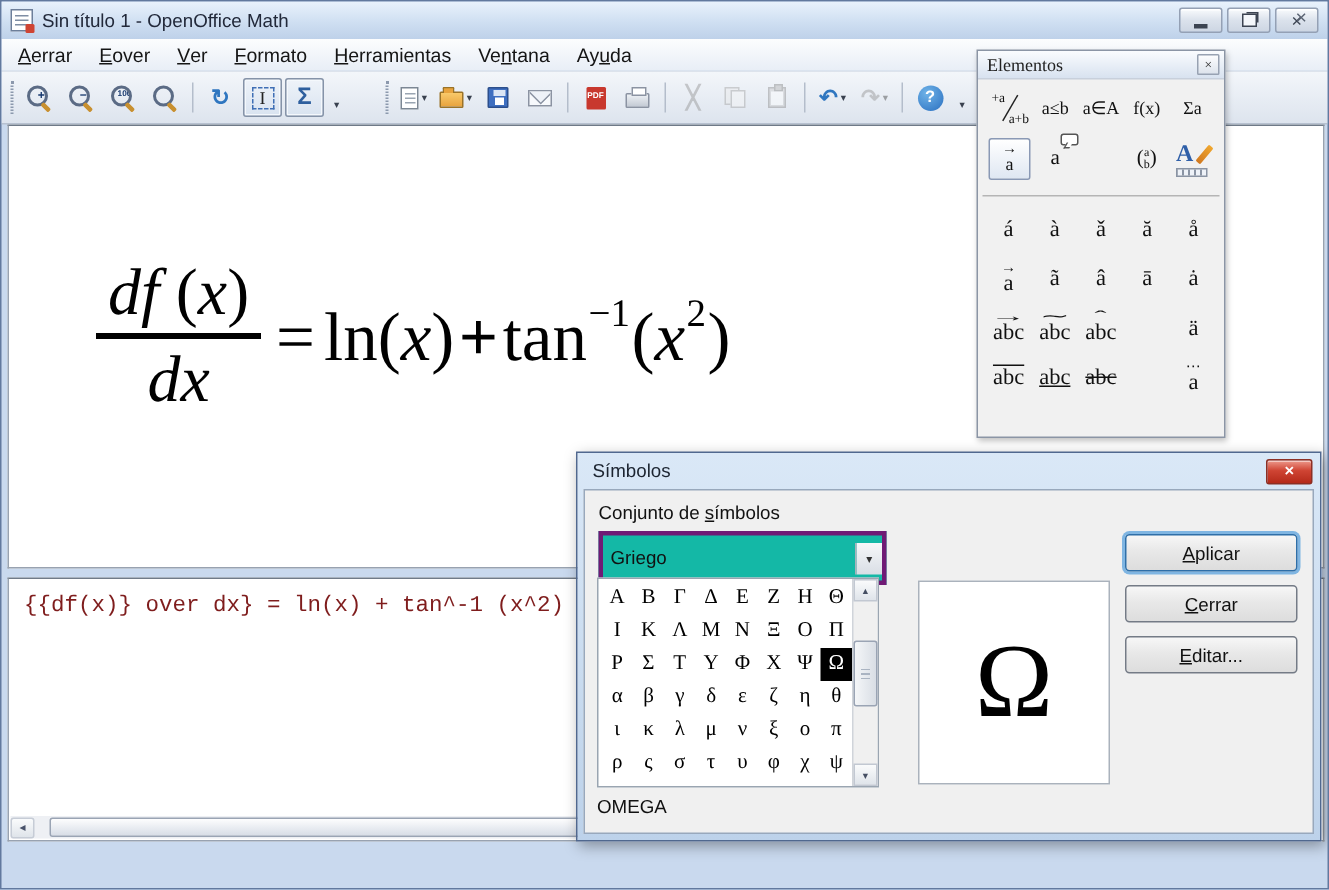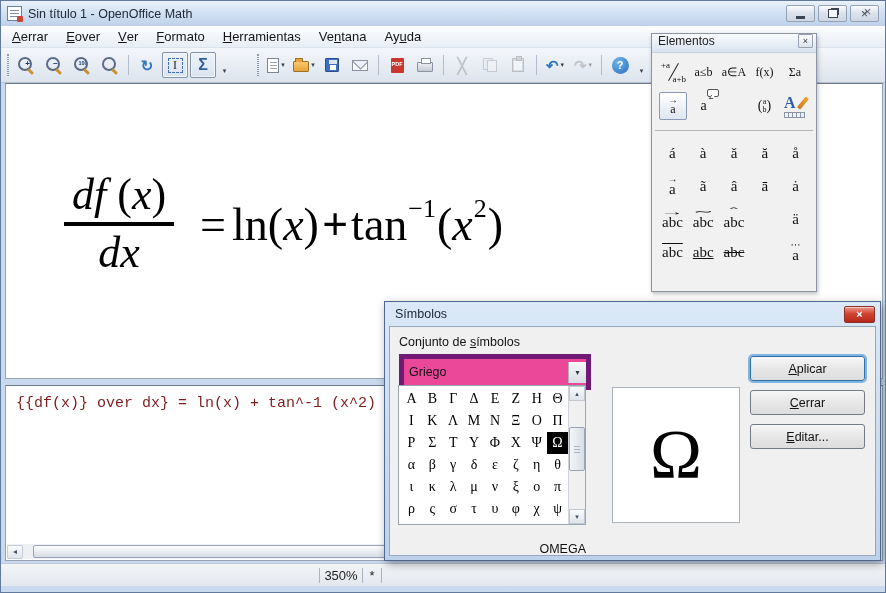--- a/index.html
+++ b/index.html
@@ -80,21 +80,21 @@
   .pst{width:12px;height:14px;background:#d8c89a;border:1px solid #9a8a5a;position:relative;display:block;}
   .pst::before{content:"";position:absolute;top:-3px;left:3px;width:4px;height:3px;background:#aab4c0;border:1px solid #7a8490;}
   .pst::after{content:"";position:absolute;left:1px;right:1px;top:2px;bottom:1px;background:#fff;}
   .hlp{width:17px;height:17px;border-radius:50%;background:radial-gradient(circle at 35% 30%,#6fb3e8,#2a6fc0);
        color:#fff;font-weight:bold;font-size:11px;display:flex;align-items:center;justify-content:center;}
   
   .formula-view{position:absolute;left:4px;top:82px;width:878px;height:296px;background:#fff;
                 border:1px solid #98a2b0;border-top:1px solid #6f7a88;}
   .formula{position:absolute;left:58px;top:20px;height:240px;display:flex;align-items:center;
            color:#000;font-family:"Liberation Serif",serif;}
-  .frac{display:flex;flex-direction:column;align-items:center;margin-right:20px;}
+  .frac{display:flex;flex-direction:column;align-items:center;margin-right:4px;}
   .fnum,.fden{font-size:44px;line-height:1.08;padding:0 8px;}
   .fbar{align-self:stretch;height:4px;background:#000;margin:3px 0;}
   .fmain{display:flex;align-items:center;font-size:46px;}
   .it{font-style:italic;}
   .sup{font-size:26px;transform:translateY(-15px);margin:0 1px;}
   .plus{font-weight:bold;margin:0 3px;}
   .feq{margin:0 6px;}
   
   .command-view{position:absolute;left:4px;top:384px;width:878px;height:176px;background:#fff;
                 border:1px solid #98a2b0;border-top:1px solid #6f7a88;}
@@ -107,22 +107,22 @@
              border:1px solid #9aa4b4;border-radius:2px;}
   
   .statusbar{position:absolute;left:0;top:562px;width:886px;height:23px;display:flex;align-items:center;
              background:linear-gradient(#f2f4f7,#e4e8ee);border-top:1px solid #c2c9d4;font-size:13px;color:#222;}
   .sb-sep{width:1px;height:15px;background:#aab3c0;}
   .sb-zoom{width:42px;text-align:center;}
   .sb-mod{width:18px;text-align:center;}
   
   .elem{position:absolute;left:650px;top:32px;width:166px;height:259px;background:#f1f1f1;
         border:1px solid #8b95a5;box-shadow:1px 2px 4px rgba(0,0,0,.25);}
-  .elem-title{height:19px;display:flex;padding:0 3px 0 6px;font-size:12px;color:#222;
-              background:linear-gradient(#fafcfe,#d8e2f0);border-bottom:1px solid #c8d0dc;}
+  .elem-title{height:19px;display:flex;align-items:center;padding:0 3px 0 6px;font-size:12px;color:#222;
+              background:linear-gradient(#fafcfe,#d8e2f0);border-bottom:1px solid #c8d0dc;font-family:Liberation Serif, serif;}
   .elem-close{margin-left:auto;width:15px;height:14px;border:1px solid #98a2b2;border-radius:1px;
               background:linear-gradient(#fcfdfe,#dde3ec);font-size:9px;line-height:12px;text-align:center;color:#333;}
   .catrow{display:flex;justify-content:space-between;align-items:center;padding:5px 7px 1px;}
   .cat{width:28px;height:28px;display:flex;align-items:center;justify-content:center;
        border:1px solid transparent;border-radius:2px;font-family:"Liberation Serif",serif;font-size:12px;color:#111;}
   .cat.active{border-color:#8a99b5;background:linear-gradient(#ffffff,#dfe7f2);}
   .cat.empty{visibility:hidden;}
   .ic-frac{position:relative;width:28px;height:24px;font-size:9px;font-family:"Liberation Serif",serif;}
   .ic-frac .ftop{position:absolute;top:0;left:1px;}
   .ic-frac .fbot{position:absolute;bottom:0;right:0;}
@@ -152,40 +152,40 @@
   .t.ovl{text-decoration:overline;} .t.unl{text-decoration:underline;} .t.stk{text-decoration:line-through;}
   
   .dlg{position:absolute;left:383px;top:300px;width:497px;height:260px;
        background:linear-gradient(#dae8f7,#bdd2ea);border:1px solid #50688f;box-shadow:2px 3px 9px rgba(0,0,0,.35);}
   .dlg-title{height:24px;display:flex;align-items:center;padding:0 5px 0 10px;font-size:12.5px;color:#1c2430;}
   .dlg-close{margin-left:auto;width:31px;height:17px;border:1px solid #8c2f24;border-radius:2px;
              background:linear-gradient(#ee9a8c,#cf4433 45%,#b52a1a);color:#fff;font-size:11px;
              line-height:15px;text-align:center;font-weight:bold;box-shadow:inset 0 1px 0 rgba(255,255,255,.5);}
   .dlg-body{position:absolute;left:4px;right:4px;top:24px;bottom:4px;background:#f0f0f0;border:1px solid #98a8bc;}
   .dlg-label{position:absolute;left:9px;top:8px;font-size:12.5px;color:#111;}
-  .combo{position:absolute;left:9px;top:27px;width:192px;height:36px;background:#ec4899;
-         border:5px solid #701a75;display:flex;align-items:center;}
+  .combo{position:absolute;left:9px;top:27px;width:192px;height:36px;background:#14b8a6;
+         border:3px solid #701a75;display:flex;align-items:center;}
   .combo-val{padding-left:5px;font-size:12.5px;flex:1;color:#111;}
   .combo-btn{width:18px;height:21px;background:linear-gradient(#f6f7f9,#d9dee5);border-left:1px solid #aab2bc;
              display:flex;align-items:center;justify-content:center;font-size:8px;color:#333;}
   .ggrid{position:absolute;left:8px;top:58px;width:188px;height:140px;background:#fff;
          border:1px solid #9aa5b1;display:flex;}
   .gcells{flex:1;display:grid;grid-template-columns:repeat(8,1fr);grid-auto-rows:22px;padding:2px 0 0 2px;}
   .gcell{display:flex;align-items:center;justify-content:center;font-family:"Liberation Serif",serif;
          font-size:14px;color:#000;}
   .gcell.sel{background:#000;color:#fff;}
   .vsb{width:17px;background:#f0f0f0;border-left:1px solid #d0d4da;display:flex;flex-direction:column;}
   .vsb-arr{height:15px;display:flex;align-items:center;justify-content:center;font-size:7px;color:#454f63;
            background:linear-gradient(#fafbfc,#dfe4ea);border:1px solid #c2c8d2;}
   .vtrack{flex:1;position:relative;}
   .vthumb{position:absolute;left:0;right:0;top:26px;height:44px;background:linear-gradient(90deg,#f4f6f8,#d9dee5);
           border:1px solid #9aa4b4;border-radius:2px;}
   .vthumb::after{content:"";position:absolute;left:4px;right:4px;top:18px;height:8px;
                  background:repeating-linear-gradient(#aab4c2 0 1px,transparent 1px 3px);}
-  .sym-name{position:absolute;left:8px;top:215px;width:188px;text-align:right;font-size:12.5px;color:#111;}
+  .sym-name{position:absolute;left:8px;top:204px;width:188px;text-align:left;font-size:12.5px;color:#111;}
   .preview{position:absolute;left:222px;top:60px;width:128px;height:136px;background:#fff;
            border:1px solid #aab2bc;display:flex;align-items:center;justify-content:center;}
   .preview-sym{font-family:"Liberation Serif",serif;font-size:70px;color:#000;line-height:1;}
   .btncol{position:absolute;right:10px;top:29px;width:115px;display:flex;flex-direction:column;gap:9px;}
   .dlgbtn{height:25px;border:1px solid #747b86;border-radius:3px;font-size:12.5px;color:#111;
           background:linear-gradient(#f7f7f7,#e8e8e8 45%,#dddddd);display:flex;align-items:center;justify-content:center;}
   .dlgbtn.default{border-color:#2f6fa8;box-shadow:0 0 0 2px #7fb5e2;}
 </style>
 </head>
 <body>
@@ -405,27 +405,20 @@
   </div>
 
   <div class="command-view">
     <div class="command-text">{{df(x)} over dx} = ln(x) + tan^-1 (x^2)</div>
     <div class="hsb">
       <span class="hsb-arr">◂</span>
       <span class="hsb-thumb"></span>
     </div>
   </div>
 
-  <div class="statusbar">
-    <span style="margin-left:318px" class="sb-sep"></span>
-    <span class="sb-zoom">350%</span>
-    <span class="sb-sep"></span>
-    <span class="sb-mod">*</span>
-    <span class="sb-sep"></span>
-  </div>
 
   <div class="elem">
     <div class="elem-title">
       <span>Elementos</span>
       <span class="elem-close">×</span>
     </div>
     <div class="catrow" id="catrow1">
         <div class="cat">
           <span class="ic-frac">
             <span class="ftop">+a</span>

